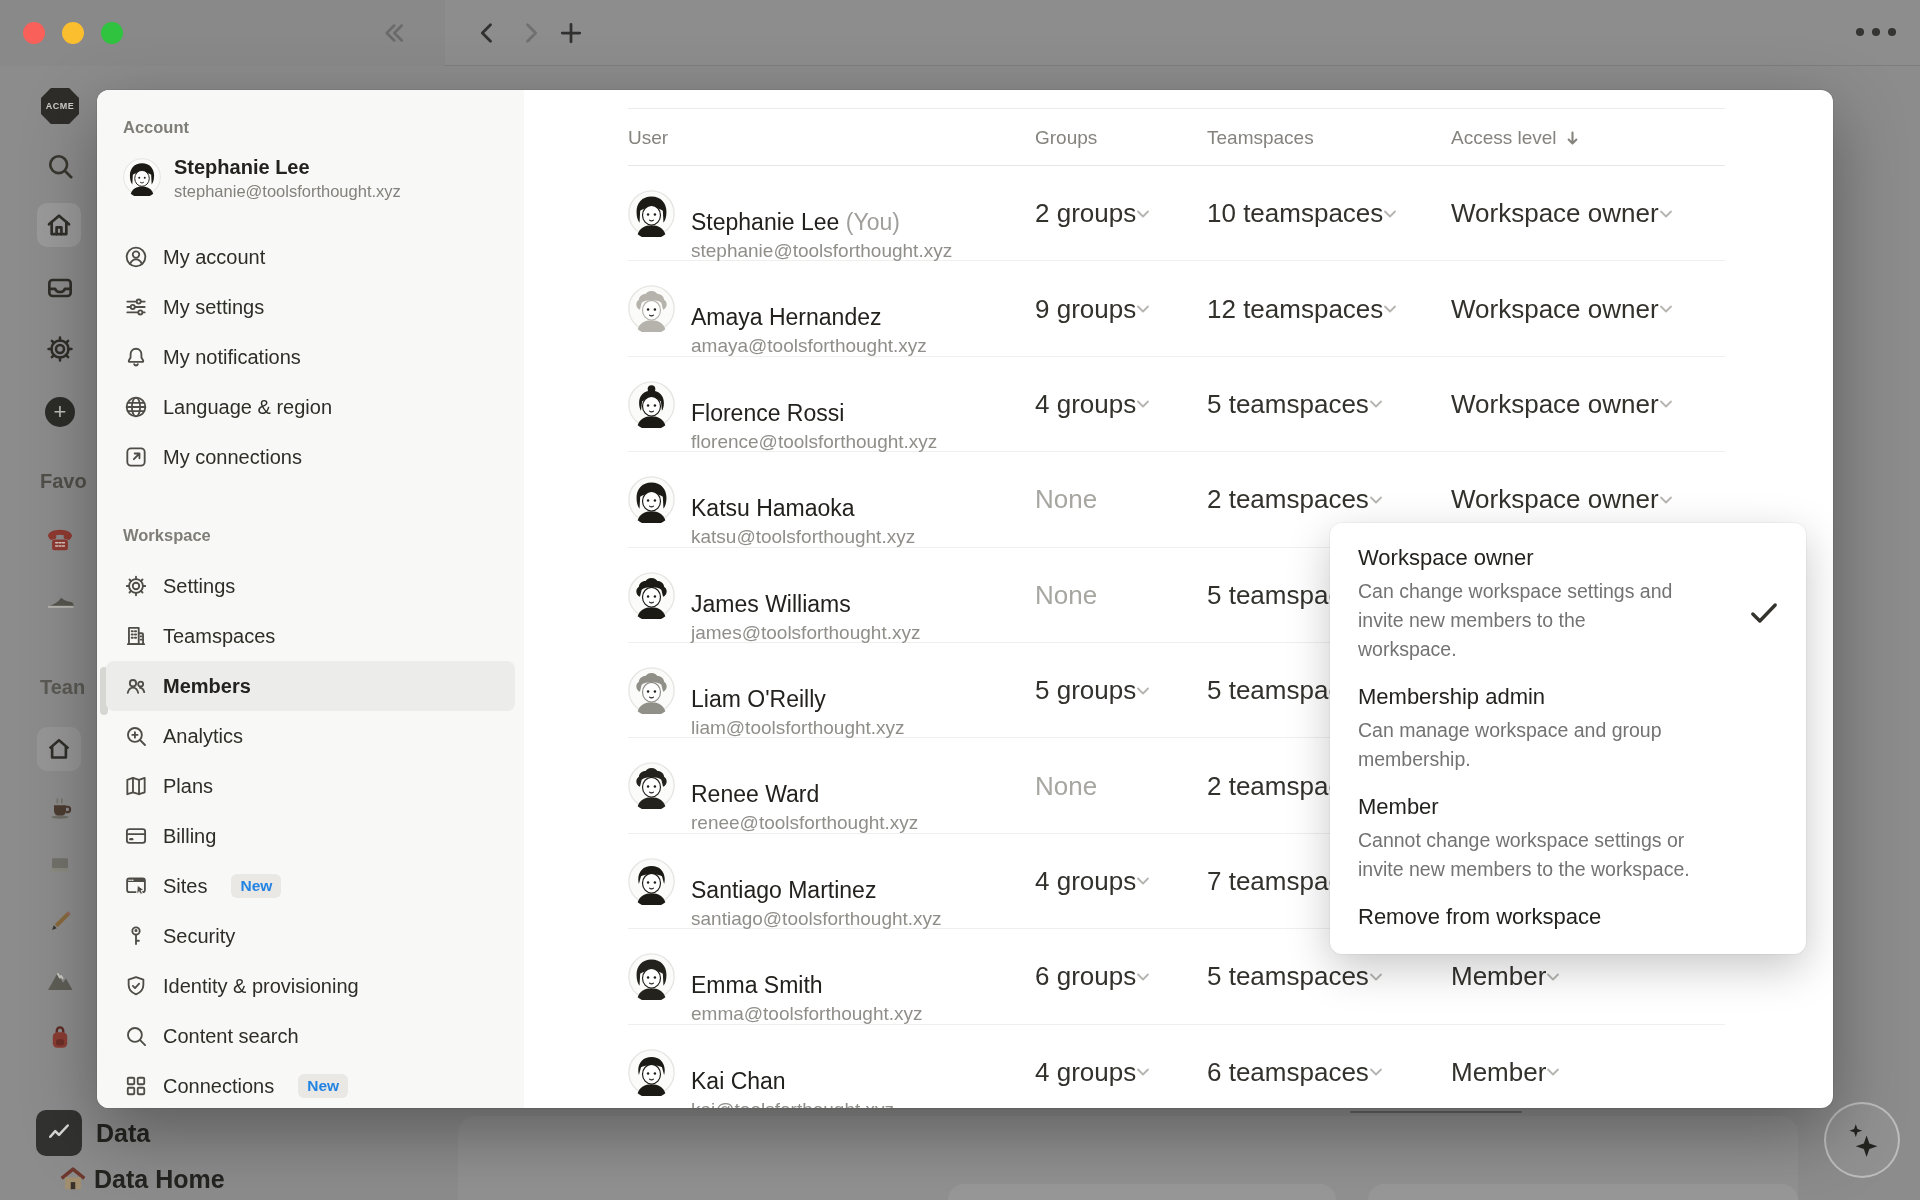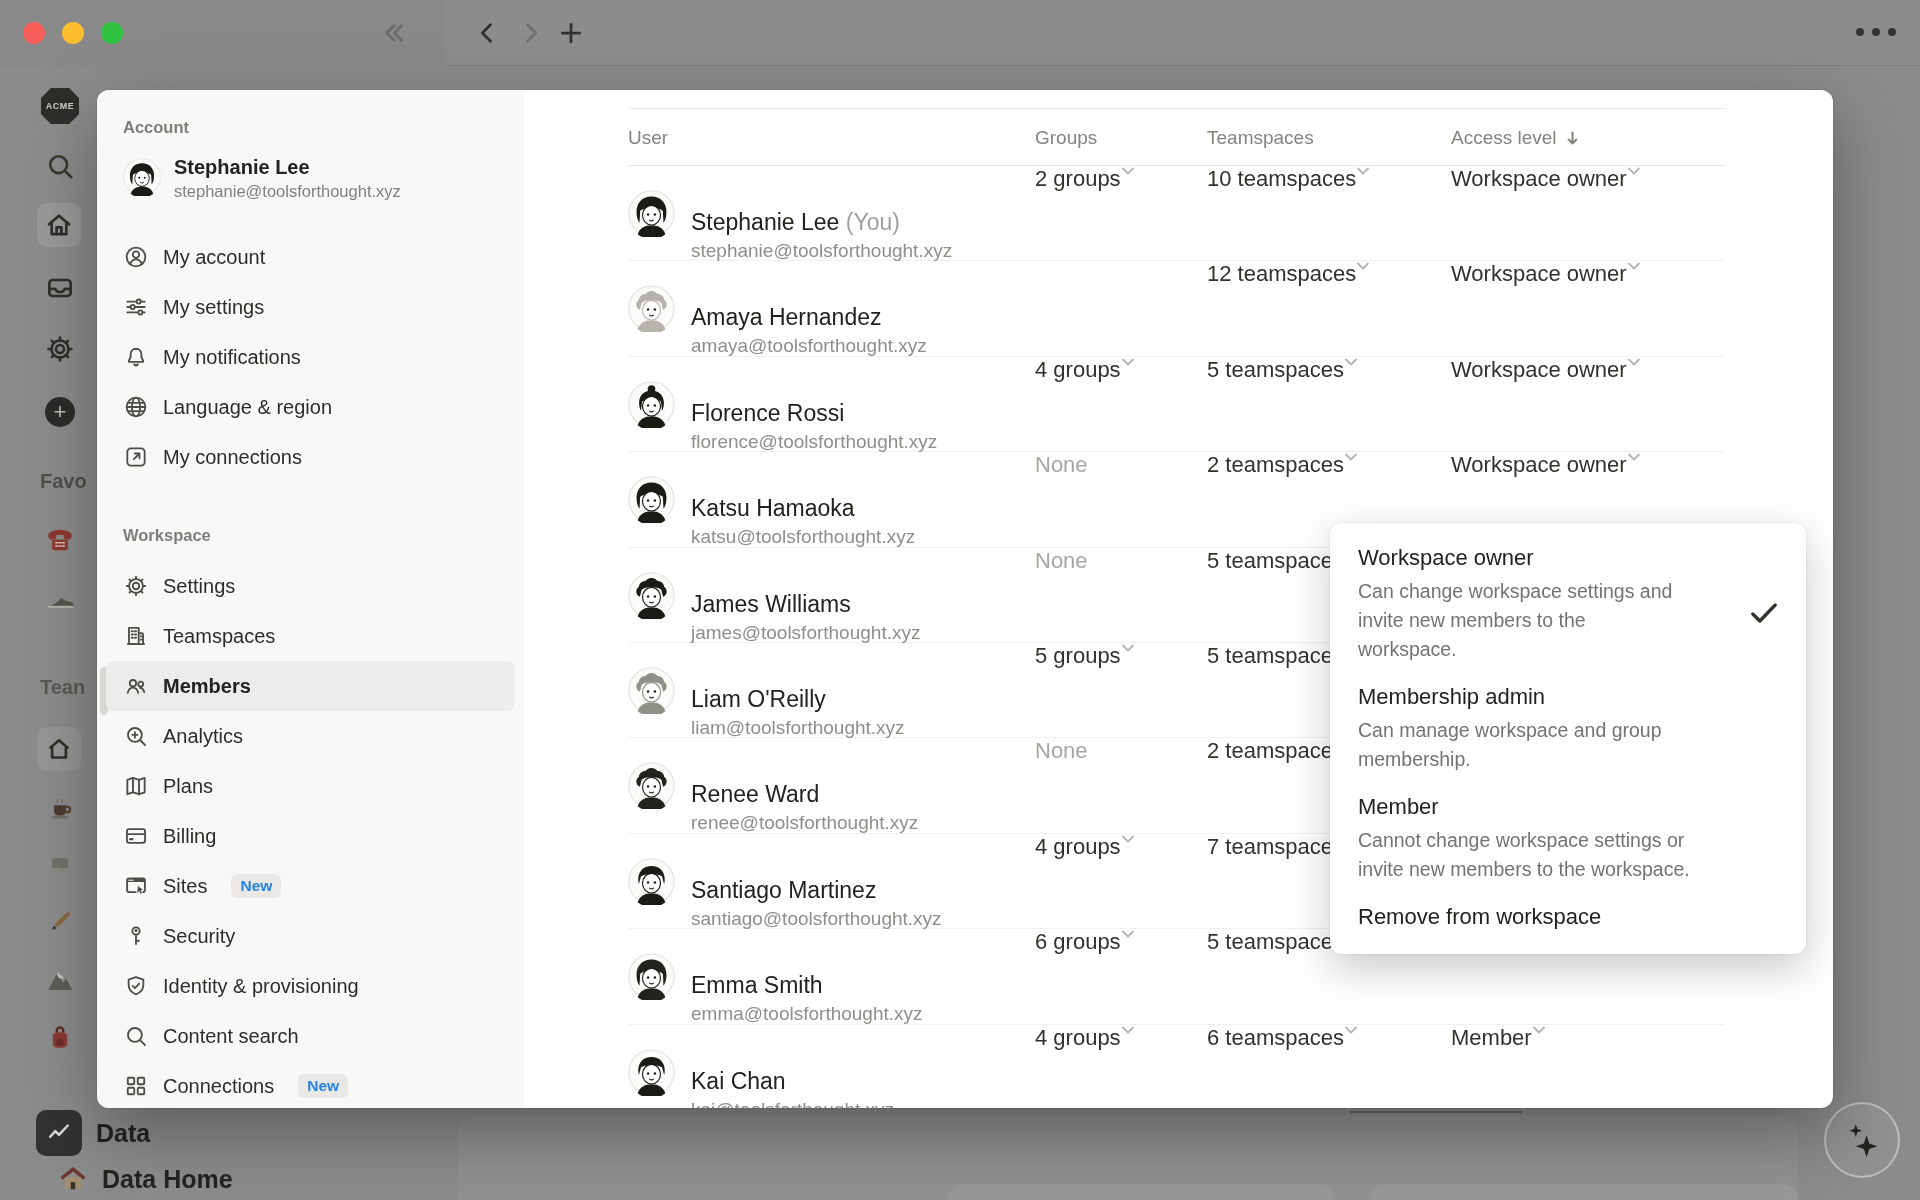--- a/index.html
+++ b/index.html
@@ -67,21 +67,21 @@
     border-top:1px solid #ebebe9; border-bottom:1px solid #e6e6e4; }
   .th { position:absolute; top:0; height:58px; display:flex; align-items:center; gap:8px; font-size:19px; color:#85837e; }
   .th.c0 { left:0; } .th.c1 { left:407px; } .th.c2 { left:579px; } .th.c3 { left:823px; }
   .rows { position:absolute; left:531px; top:76px; width:1097px; }
   .mrow { position:relative; height:95.4px; border-bottom:1px solid #efefed; }
   .avatar { position:absolute; left:0; top:24px; width:47px; height:47px; }
   .utext { position:absolute; left:63px; top:19px;margin-top:24px; }
   .uname { font-size:23px; color:#22211d; }
   .uname .you { color:#a09f9b; }
   .uemail { font-size:19px; color:#8f8e89; margin-top:4px; }
-  .cell { position:absolute; top:0; height:95.4px; display:flex; align-items:flex-start; gap:0; font-size:22px; color:#32312c; }
+  .cell { position:absolute; top:0; height:95.4px; display:flex; align-items:center; gap:0; font-size:26px; color:#32312c; }
   .cell.g { left:407px; width:165px; } .cell.t { left:579px; width:240px; } .cell.a { left:823px; width:270px; }
   .cell .none { color:#a7a6a1; }
   .chev { width:14px; height:10px; flex:0 0 14px; }
 
   
   .popup { position:absolute; left:1233px; top:433px; width:476px; background:#fff; border-radius:12px; z-index:6;
     box-shadow:0 0 0 1px rgba(15,15,15,.04), 0 14px 44px rgba(0,0,0,.22);
     padding:22px 24px 22px 28px; }
   .opt { position:relative; margin-bottom:20px; }
   .opt:last-child { margin-bottom:2px; }
@@ -221,21 +221,21 @@
 <div class="bg-dashline"></div>
 
 <div class="data-row" style="left:36px; top:1110px; gap:14px">
   <div class="data-tile">
     <svg width="30" height="30" viewBox="0 0 24 24" fill="none" stroke="#d8d8d4" stroke-width="2" stroke-linecap="round" stroke-linejoin="round">
         <path d="M5 15l4-4.5 3 3 7-7.5"></path>
       </svg>
   </div>
   <span class="txt">Data</span>
 </div>
-<div class="data-row" style="left:56px; top:1162px; gap:12px">
+<div class="data-row" style="left:56px; top:1162px; gap:4px">
   <svg width="34" height="34" viewBox="0 0 24 24">
       <path d="M4 11.6L12 5l8 6.6" fill="none" stroke="#6e382e" stroke-width="2.4" stroke-linejoin="round"></path>
       <path d="M6.4 10.8v8.4h11.2v-8.4" fill="#a28f6f"></path>
       <rect x="10.4" y="14.2" width="3.2" height="5" fill="#3a332b"></rect>
     </svg>
   <span class="txt">Data Home</span>
 </div>
 <div class="sparkle-btn">
   <svg width="44" height="44" viewBox="0 0 24 24">
       <path d="M14.5 9.5l1.5 4.4 4.4 1.5-4.4 1.5-1.5 4.4-1.5-4.4-4.4-1.5 4.4-1.5z" fill="#232320"></path>
@@ -518,20 +518,26 @@
     <path d="M22 5.6c-3 0-4.6 1.4-5.6 2.8-3.4 0-6 2.4-6.2 5.4-1.6 1-2.4 2.6-2.4 4.4 0 2.4 1.4 4.2 3.4 5l1.6-6.6c4-3.4 14.4-3.4 18.4 0l1.6 6.6c2-.8 3.4-2.6 3.4-5 0-1.8-.8-3.4-2.4-4.4-.2-3-2.8-5.4-6.2-5.4-1-1.4-2.6-2.8-5.6-2.8z" fill="#b5b3ab"></path>
     <ellipse cx="22" cy="23.6" rx="8.4" ry="9.2" fill="#ffffff" stroke="#b5b3ab" stroke-width="1.1"></ellipse>
     <circle cx="18.8" cy="23" r="1.15" fill="#1c1b16"></circle>
             <circle cx="25.2" cy="23" r="1.15" fill="#1c1b16"></circle>
     <path d="M20.2 28.2c1.2 1 2.4 1 3.6 0" fill="none" stroke="#1c1b16" stroke-width="1.1" stroke-linecap="round"></path>
   </svg></span>
     <div class="utext">
       <div class="uname"><span class="nm">Amaya Hernandez</span> <span class="you"></span></div>
       <div class="uemail">amaya@toolsforthought.xyz</div>
     </div>
+    <div class="cell g">
+      <span class="val">9 groups</span>
+      <svg class="chev" viewBox="0 0 14 10">
+            <path d="M2 2.5l5 5 5-5" fill="none" stroke="#b5b4b0" stroke-width="1.8" stroke-linecap="round" stroke-linejoin="round"></path>
+          </svg>
+    </div>
     <div class="cell t">
       <span class="val">12 teamspaces</span>
       <svg class="chev" viewBox="0 0 14 10">
             <path d="M2 2.5l5 5 5-5" fill="none" stroke="#b5b4b0" stroke-width="1.8" stroke-linecap="round" stroke-linejoin="round"></path>
           </svg>
     </div>
     <div class="cell a">
       <span class="val">Workspace owner</span>
       <svg class="chev" viewBox="0 0 14 10">
             <path d="M2 2.5l5 5 5-5" fill="none" stroke="#b5b4b0" stroke-width="1.8" stroke-linecap="round" stroke-linejoin="round"></path>

